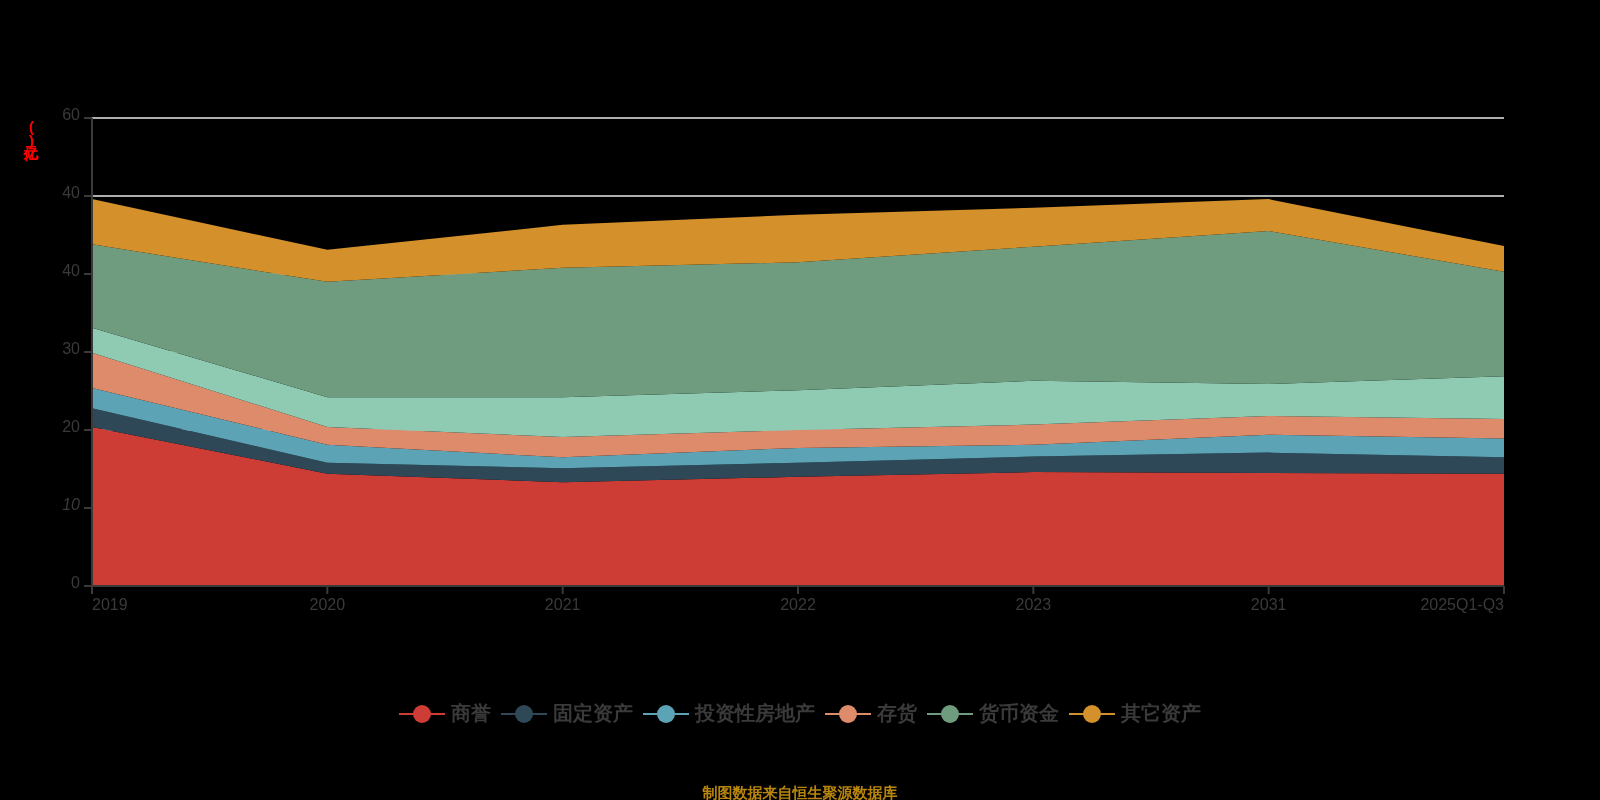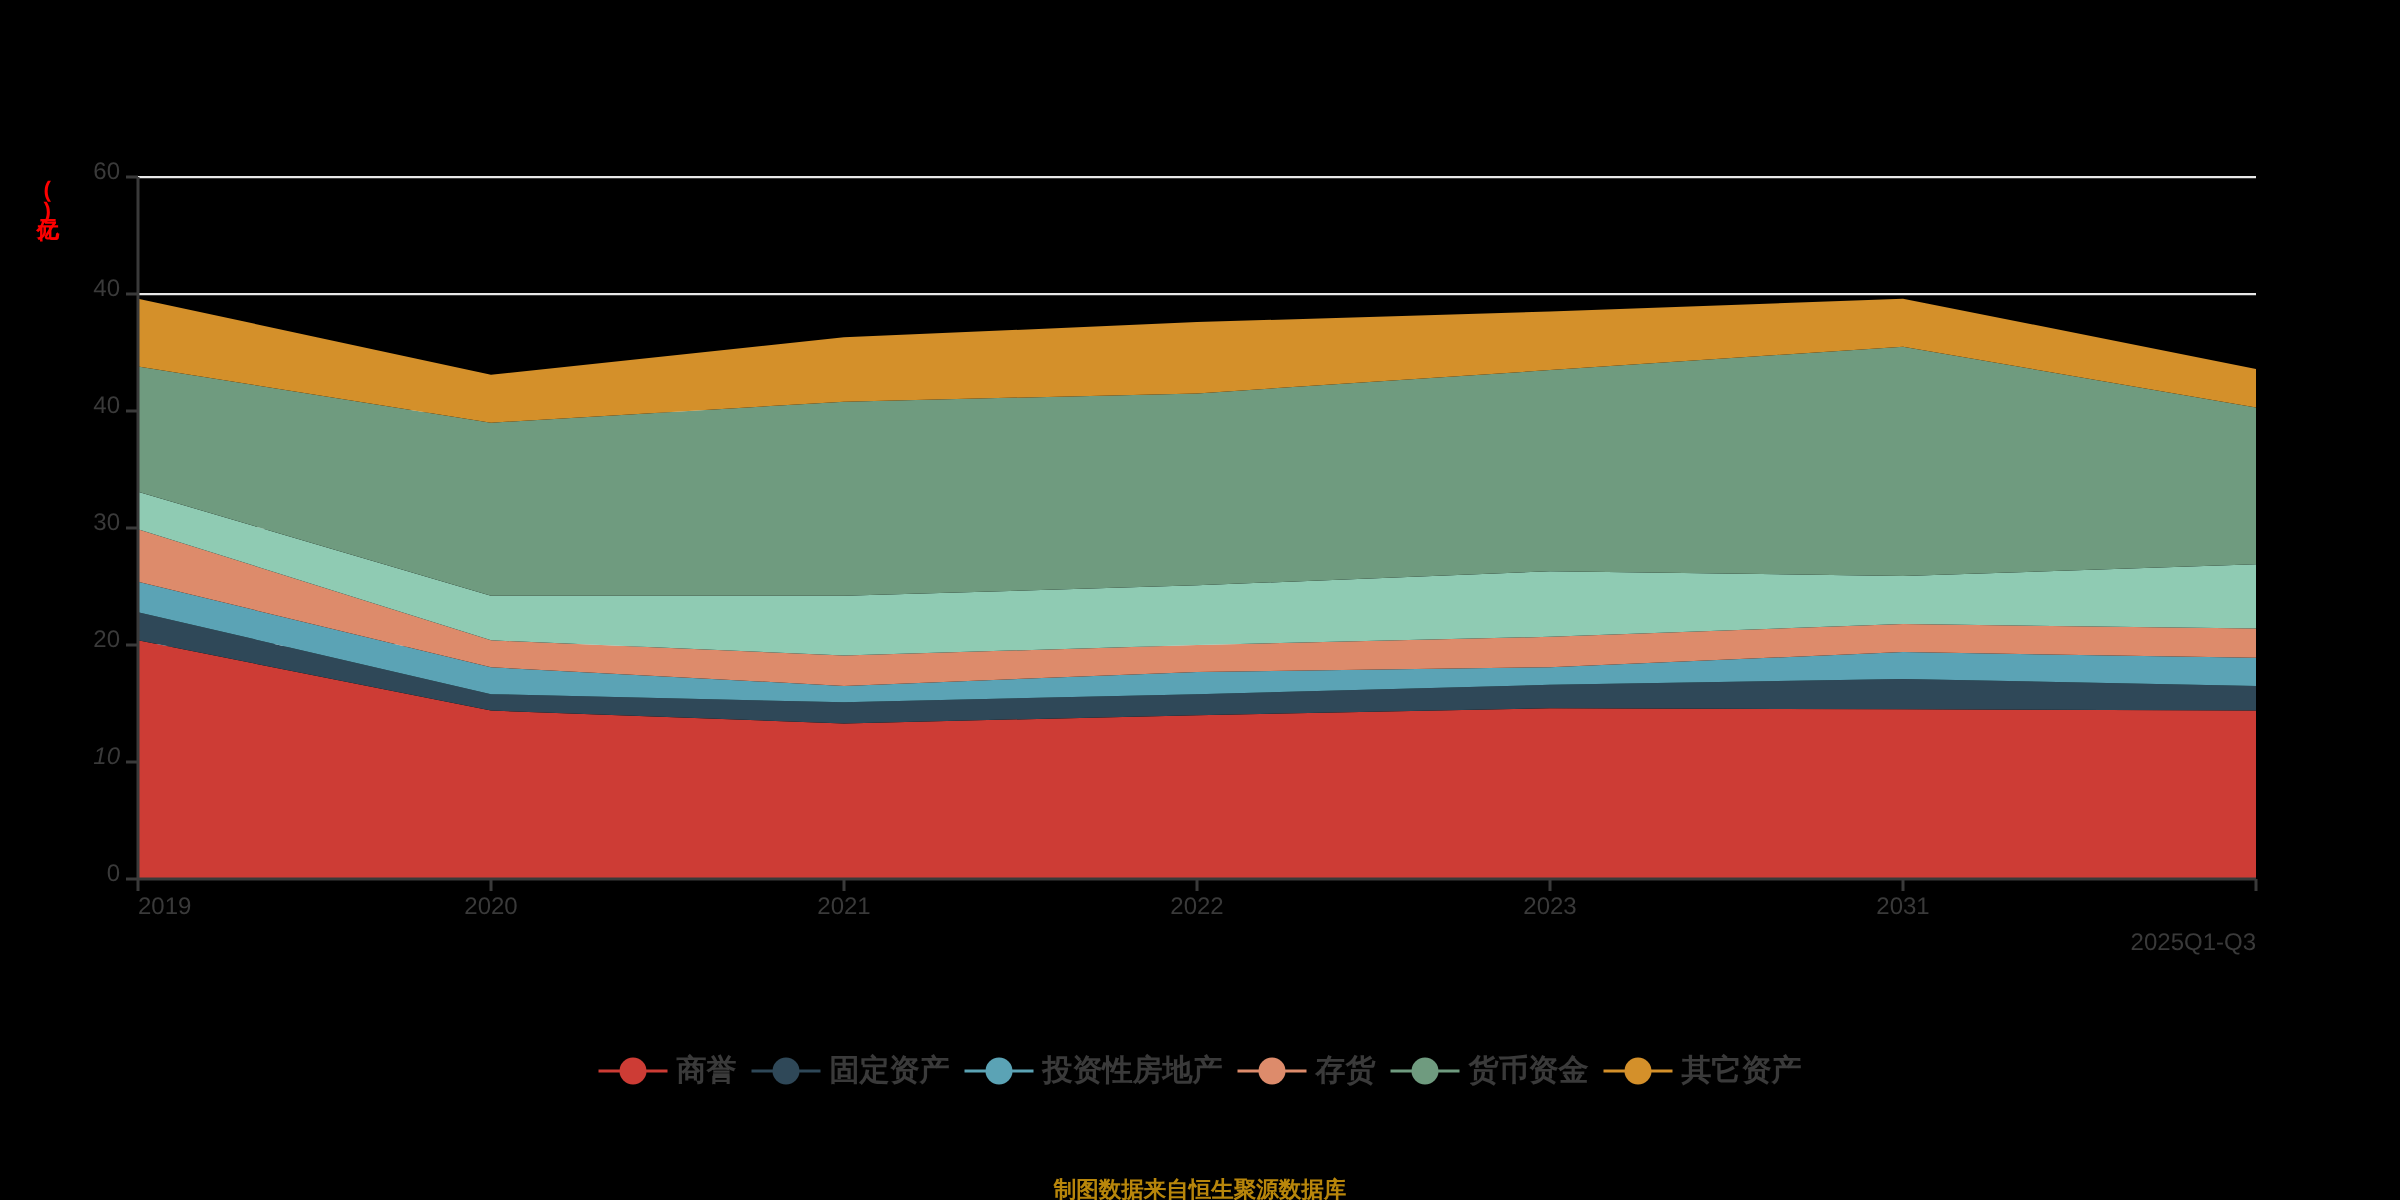--- a/index.html
+++ b/index.html
@@ -19,21 +19,21 @@
   }
   .ytick{
     position:absolute;right:0;text-align:right;color:#3a3a3a;font-size:16px;
     width:60px;transform:translateY(-12px);
   }
   .ytick-wrap{position:absolute;left:12px;top:0;width:68px;height:800px;}
   .xtick{
     position:absolute;color:#3a3a3a;font-size:16px;transform:translateX(-50%);
     white-space:nowrap;top:596px;
   }
-  .xtick.last{transform:translateX(-100%);margin-top:24px;}
+  .xtick.last{transform:translateX(-100%);}
   .xtick.first{transform:translateX(0);}
 
   .legend{
     position:absolute;left:0;top:700px;width:1600px;
     display:flex;justify-content:center;align-items:center;gap:10px;
   }
   .legend-item{display:flex;align-items:center;gap:6px;}
   .legend-mark{position:relative;width:46px;height:22px;display:block;}
   .legend-mark .bar{
     position:absolute;top:10px;left:0;width:46px;height:2px;

